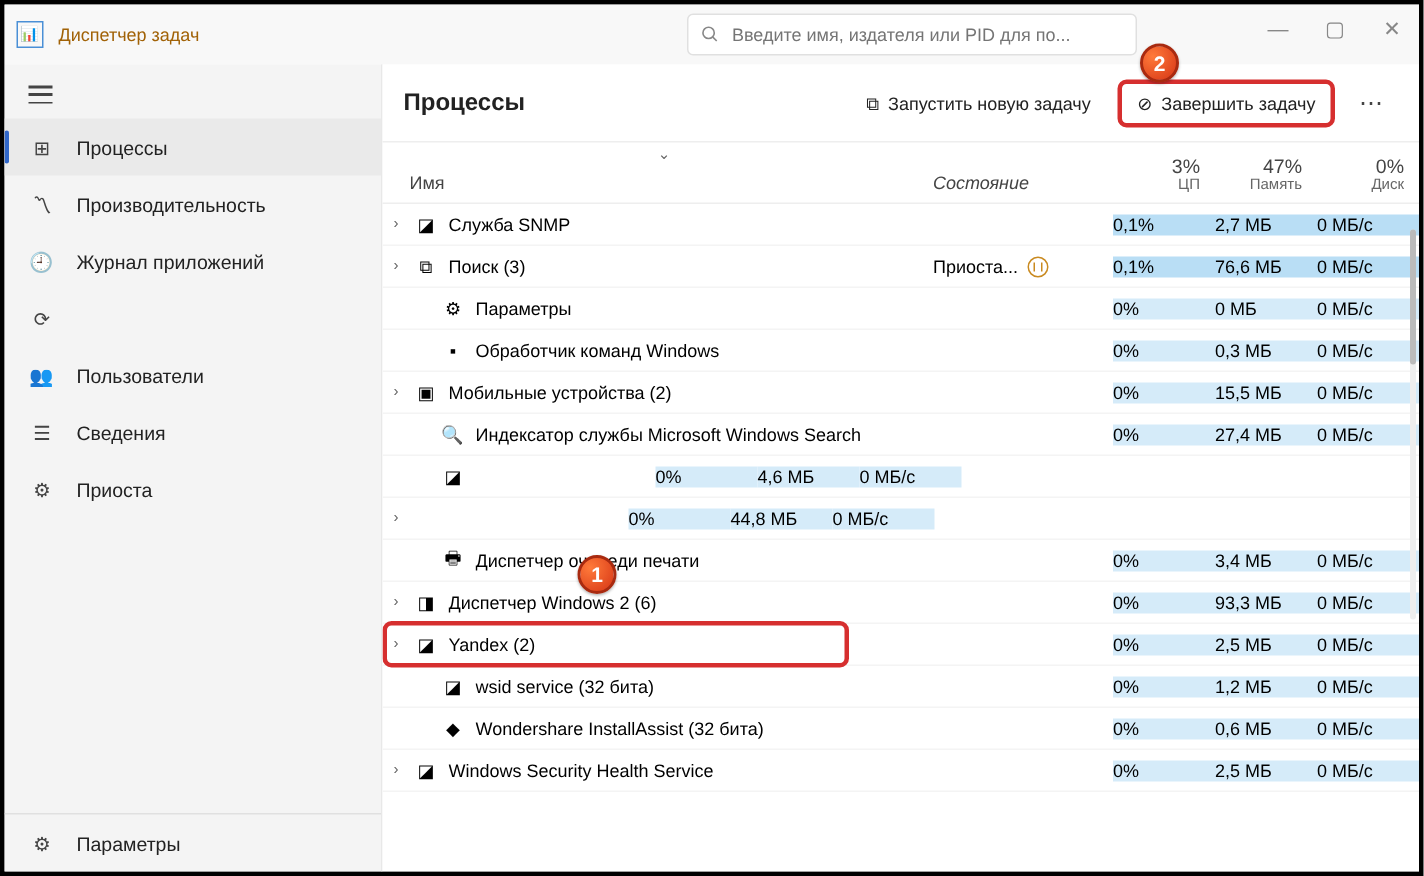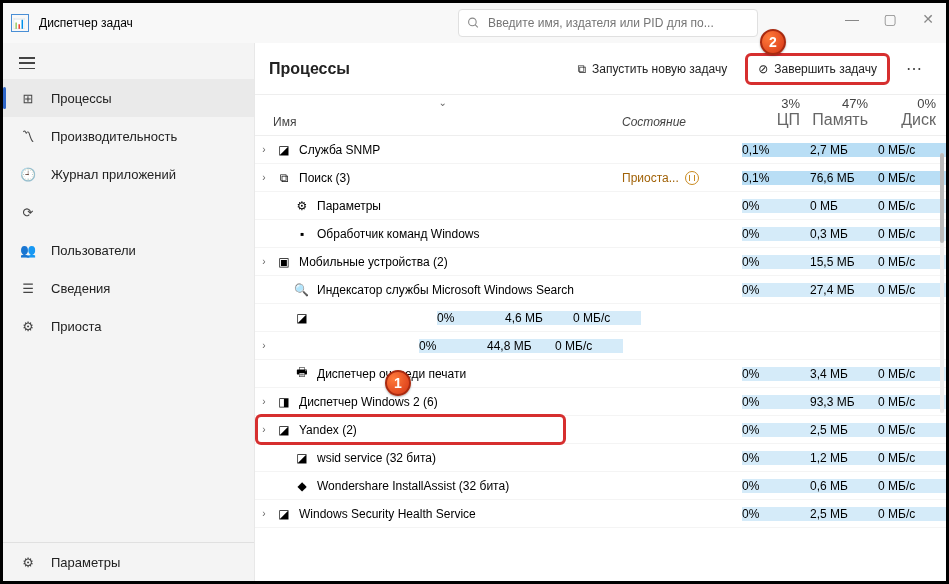--- a/index.html
+++ b/index.html
@@ -1,20 +1,20 @@
 <!DOCTYPE html>
 <html><head>
 <meta charset="utf-8">
 <style>
 * { box-sizing: border-box; margin: 0; padding: 0; font-family: "Segoe UI", Arial, sans-serif; }
 body { background: #fff; width: 949px; height: 584px; overflow: hidden; border: 3px solid #000; position: relative; }
 
 .titlebar { height: 40px; display: flex; align-items: center; padding: 0 8px; background: #f8f8f8; }
 .titlebar .app-icon { width: 18px; height: 18px; border: 1px solid #4a8fd6; margin-right: 10px; display: inline-flex; align-items: center; justify-content: center; font-size: 10px; color: #3a7fd6; }
-.titlebar .app-title { font-size: 12px; color: #000000; }
+.titlebar .app-title { font-size: 12px; color: #a16207; }
 .titlebar .search { margin-left: auto; margin-right: 180px; width: 300px; height: 28px; background: #fff; border: 1px solid #e0e0e0; border-radius: 4px; display: flex; align-items: center; padding: 0 8px; }
 .titlebar .search svg { margin-right: 8px; }
 .titlebar .search input { border: none; outline: none; font-size: 12px; width: 100%; color: #0369a1; }
 .win-controls { position: absolute; right: 8px; top: 8px; display: flex; gap: 18px; color: #888; font-size: 14px; }
 .win-controls span { width: 20px; text-align: center; cursor: default; }
 
 .main { display: flex; height: calc(100% - 40px); }
 
 .sidebar { width: 252px; background: #f4f4f4; border-right: 1px solid #e8e8e8; display: flex; flex-direction: column; padding-top: 4px; }
 .hamburger { padding: 10px 16px; }
@@ -37,28 +37,28 @@
 .more-btn { font-size: 16px; padding: 4px 8px; letter-spacing: 2px; color: #444; }
 
 .callout { position: absolute; width: 26px; height: 26px; border-radius: 50%; background: radial-gradient(circle at 30% 30%, #ff7a3a, #d63515); color: #fff; font-weight: bold; font-size: 14px; display: flex; align-items: center; justify-content: center; border: 2px solid #a82a10; box-shadow: 0 1px 2px rgba(0,0,0,0.3); z-index: 10; }
 
 .table-head { display: flex; align-items: flex-end; padding: 0 0 6px 0; border-bottom: 1px solid #eee; font-size: 12px; color: #444; }
 .col-name { flex: 1; padding-left: 18px; padding-top: 20px; position: relative; }
 .col-name .sort { position: absolute; top: 2px; left: 50%; font-size: 10px; color: #666; }
 .col-status { width: 120px; font-style: italic; }
 .col-num { width: 68px; text-align: right; padding-right: 10px; }
 .col-num .pct { font-size: 13px; }
-.col-num .lbl { font-size: 16px; color: #666; }
+.col-num .lbl { font-size: 10px; color: #666; }
 
 .rows { overflow-y: auto; position: relative; }
 .row { display: flex; align-items: center; height: 28px; font-size: 12px; border-bottom: 1px solid #f4f4f4; }
 .row .chev { width: 18px; text-align: center; color: #666; font-size: 10px; }
 .row .picon { width: 18px; height: 18px; margin: 0 6px 0 2px; display: inline-flex; align-items: center; justify-content: center; font-size: 12px; }
 .row .pname { flex: 1; white-space: nowrap; overflow: hidden; text-overflow: ellipsis; }
-.row .pstatus { width: 120px; color: #a16207; display: flex; align-items: center; gap: 6px; }
+.row .pstatus { width: 120px; color: #000000; display: flex; align-items: center; gap: 6px; }
 .row .cell { width: 68px; text-align: left; padding-right: 10px; }
 .row .cell.hl { background: #b9def5; }
 .row .cell.hl2 { background: #d5ebf9; }
 .row.indent .pname { padding-left: 0; }
 .row.indent .chev { width: 36px; }
 
 .row.highlighted { position: relative; }
 .row.highlighted::after { content:""; position:absolute; left: 0; right: 380px; top:-2px; bottom:-2px; border: 3px solid #d62f2f; border-radius: 6px; pointer-events:none; }
 
 .scrollbar-track { position: absolute; right: 2px; top: 150px; width: 4px; height: 260px; background: #eee; border-radius: 2px; }

